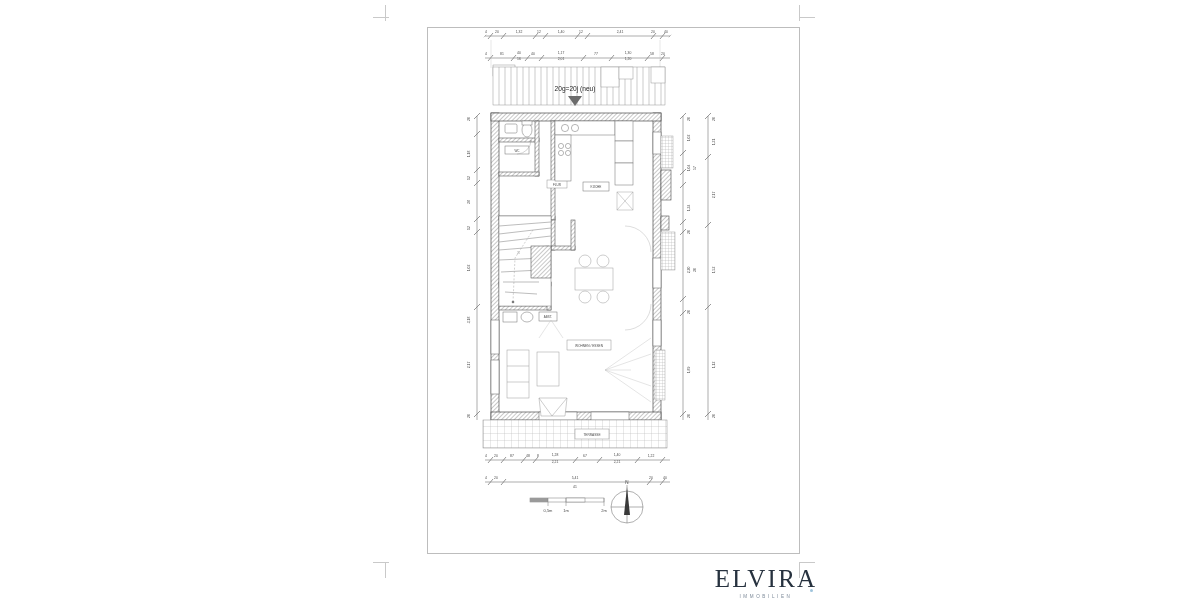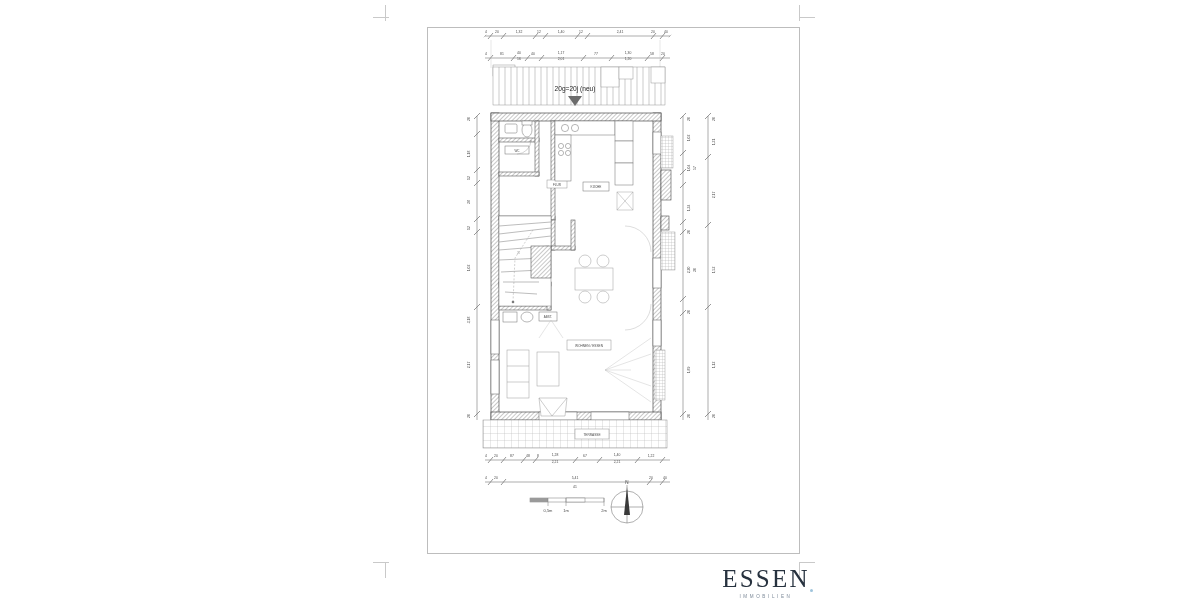--- a/index.html
+++ b/index.html
@@ -490,18 +490,18 @@
         <line x1="156" y1="487" x2="188" y2="487"></line>
         <polygon points="172,467 175,495 169,495" fill="#3a3a3a" stroke="none"></polygon>
         <text x="172" y="464" fill="#3a3a3a" stroke="none" font-size="4.6" text-anchor="middle">N</text>
       </g>
 
     </g>
   </svg>
   </div>
 
   <div id="logo">
-    <div class="wordmark">ESSEN</div>
+    <div class="wordmark">ELVIRA</div>
     <div class="subline">IMMOBILIEN</div>
     <span class="dot"></span>
   </div>
 
 </div>
 
 </body></html>

